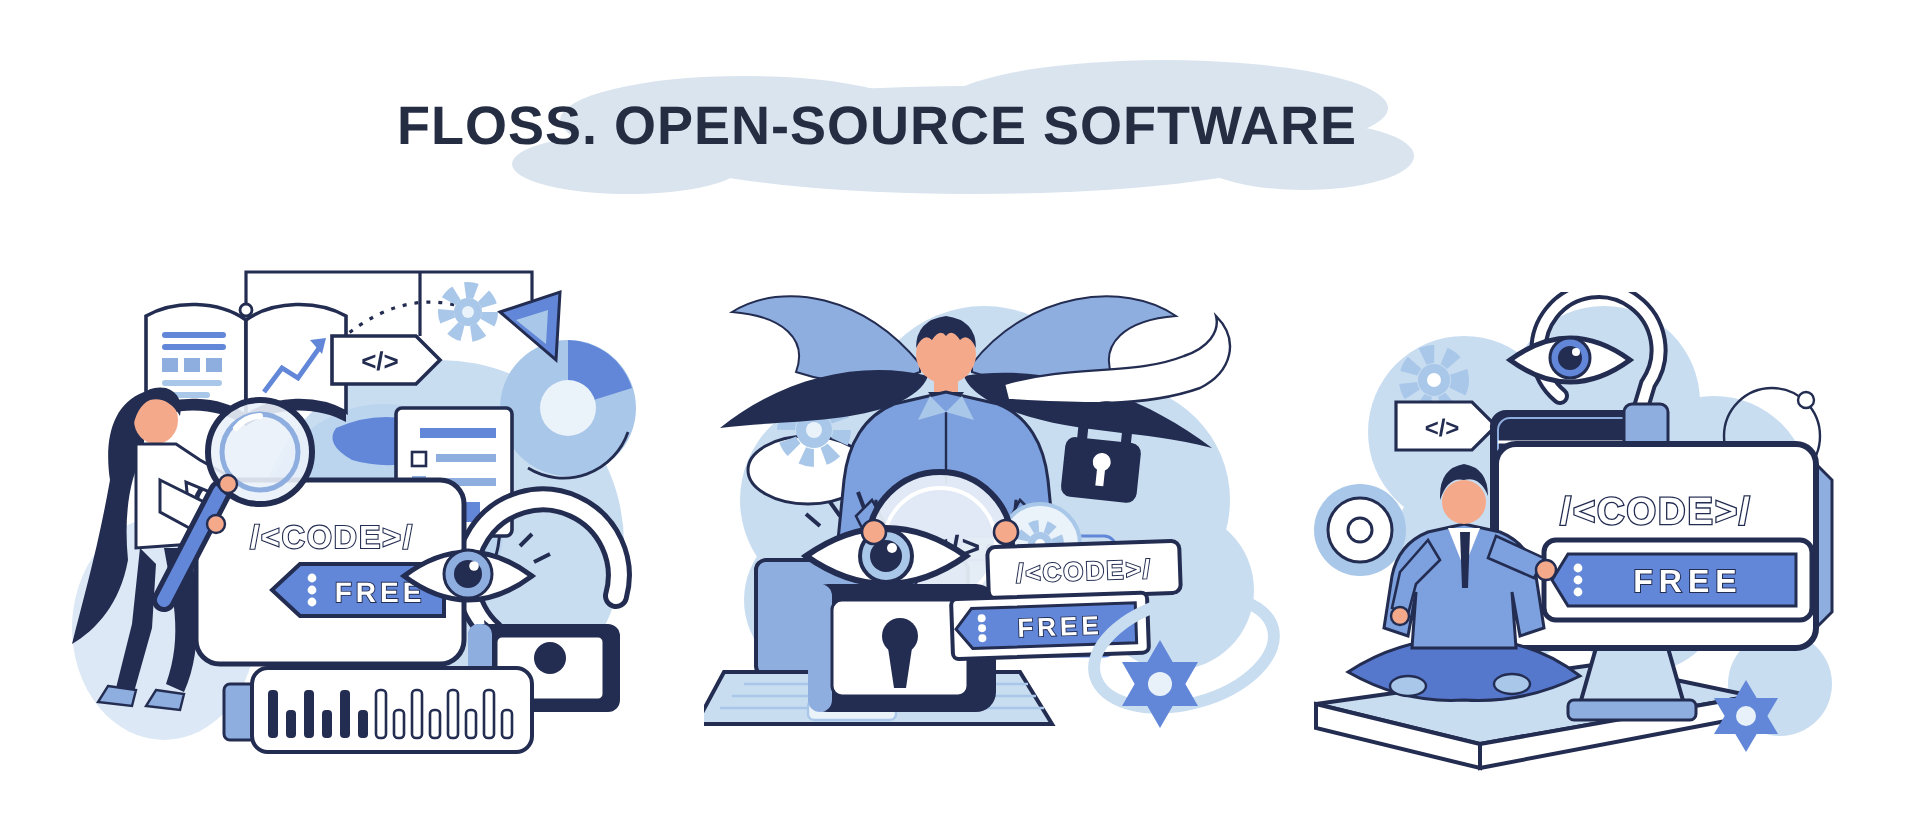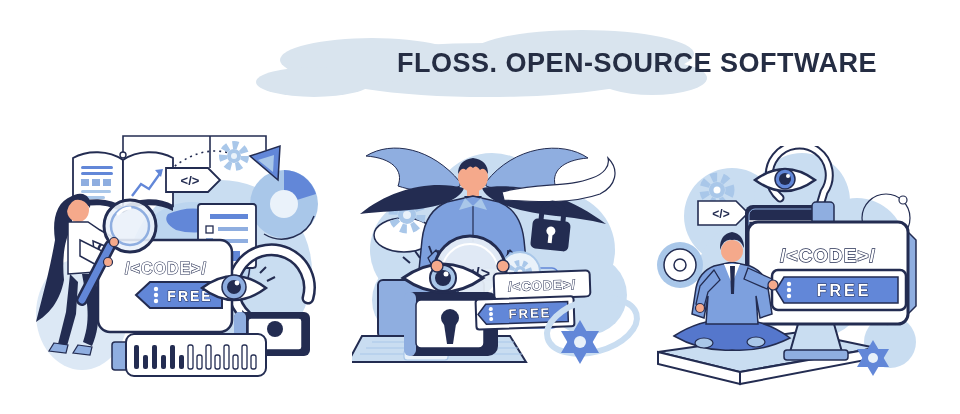--- a/index.html
+++ b/index.html
@@ -1,20 +1,20 @@
 <!DOCTYPE html>
 <html><head>
 <meta charset="utf-8">
 <style>
   html,body{margin:0;padding:0;background:#ffffff;}
   .stage{position:relative;width:960px;height:414px;background:#ffffff;overflow:hidden;
          font-family:"Liberation Sans",sans-serif;}
   .title-wrap{position:absolute;left:0;top:0;width:960px;height:110px;}
   .title-cloud{position:absolute;left:252px;top:26px;}
-  .page-title{position:absolute;left:0;top:48px;width:877px;text-align:right;
+  .page-title{position:absolute;left:0;top:48px;width:877px;text-align:center;
               font-size:27px;font-weight:600;letter-spacing:0.5px;color:#252D43;}
   .scene{position:absolute;}
   .scene-left{left:20px;top:122px;width:300px;height:272px;}
   .scene-middle{left:352px;top:130px;width:292px;height:266px;}
   .scene-right{left:652px;top:146px;width:300px;height:252px;}
   svg{display:block;}
   text{font-family:"Liberation Sans",sans-serif;}
 </style>
 </head>
 <body>

